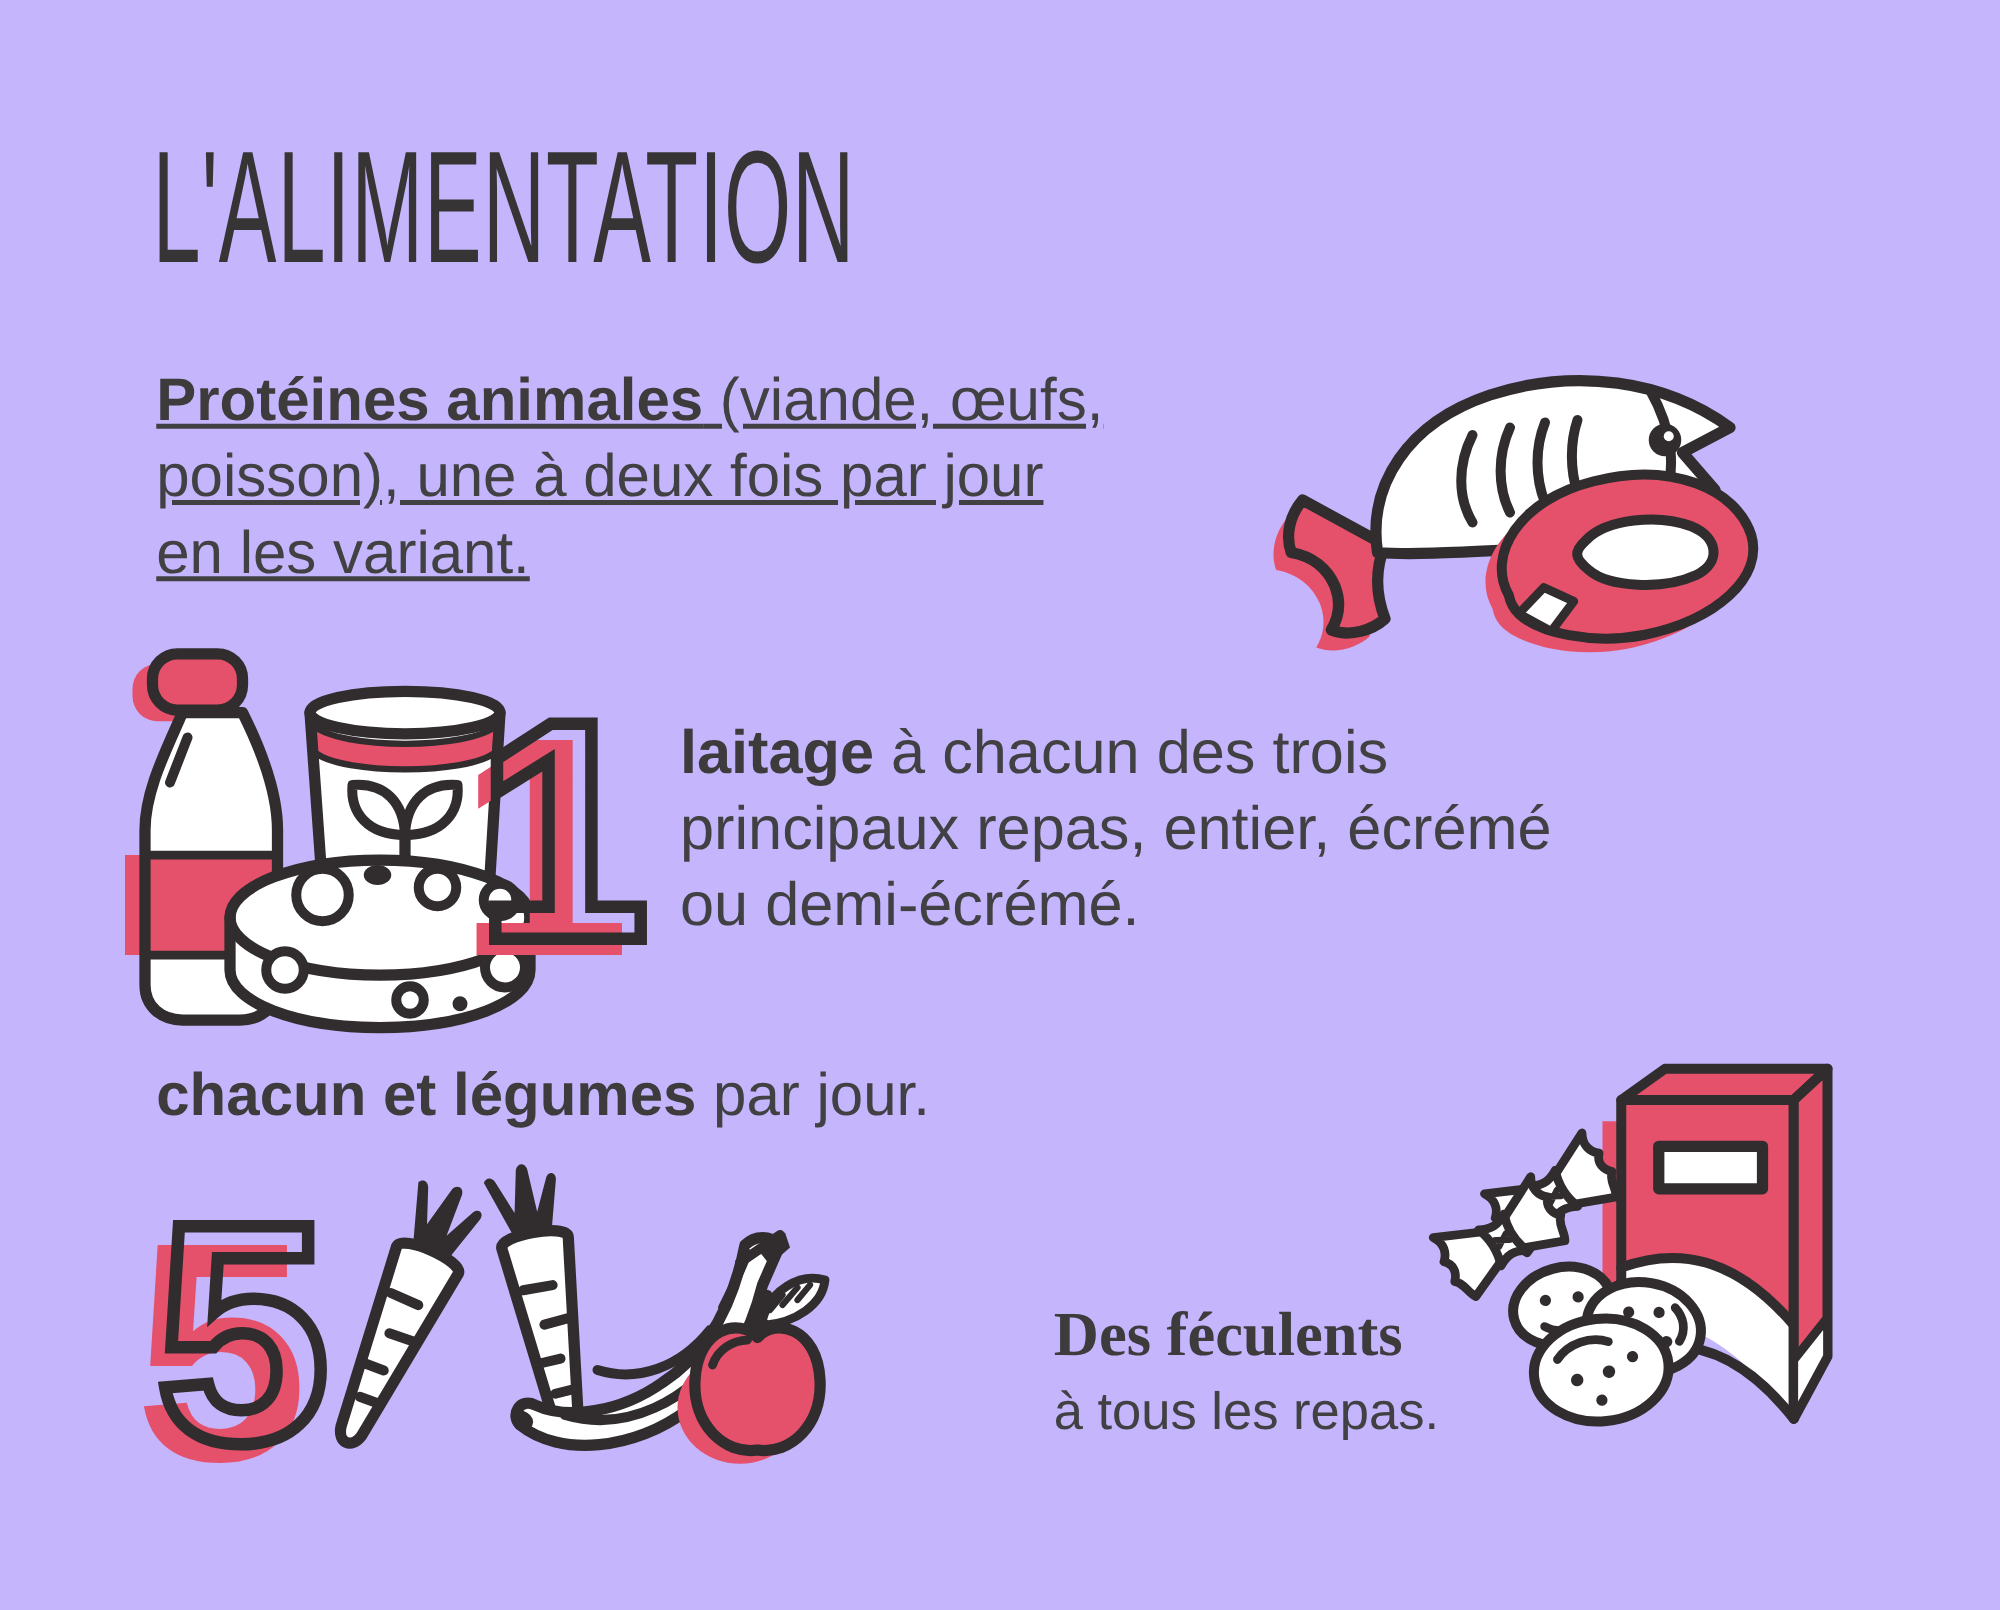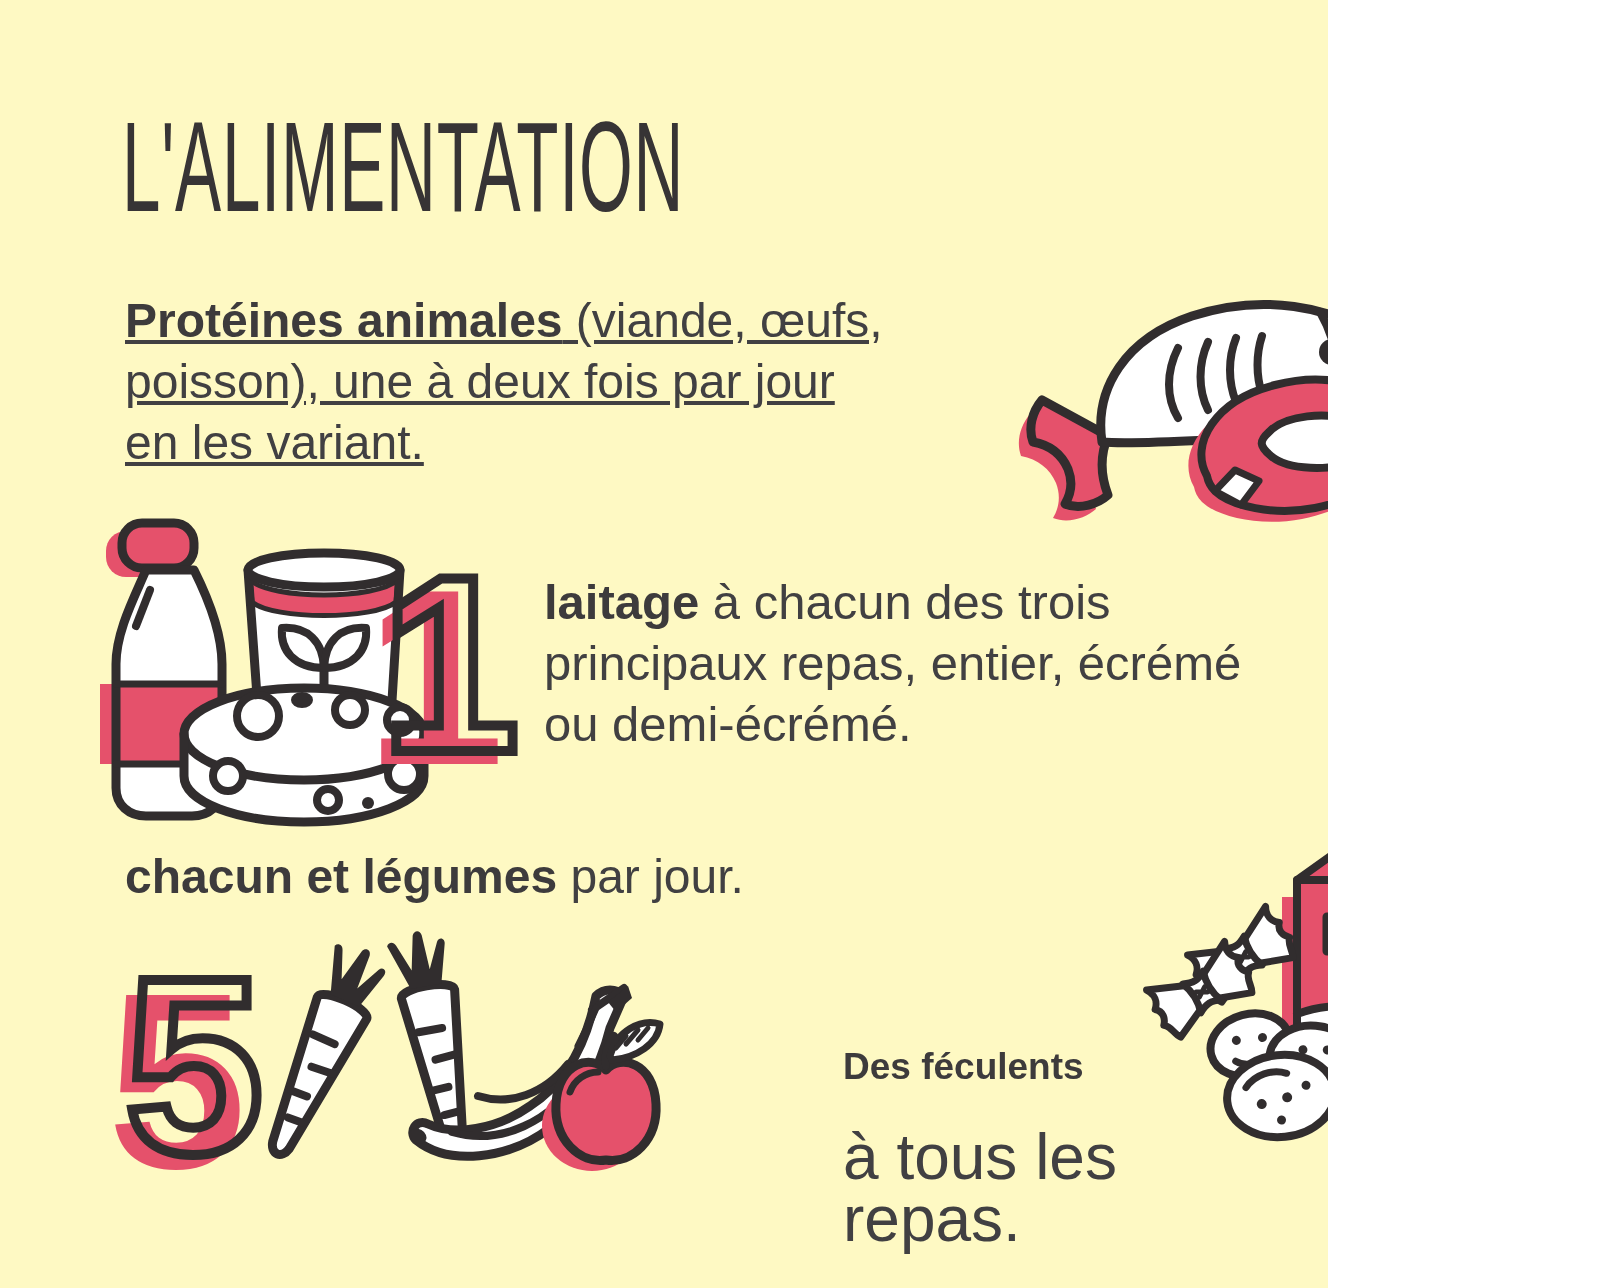--- a/index.html
+++ b/index.html
@@ -1,17 +1,17 @@
 <!DOCTYPE html>
 <html><head>
 <meta charset="utf-8">
 <style>
   html,body { margin:0; padding:0; background:#ffffff; }
   .stage {
-    position:relative; width:1328px; height:1288px; background:#fef9c3;
+    position:relative; width:1600px; height:1288px; background:#c4b5fd;
     font-family:"Liberation Sans", sans-serif; overflow:hidden;
   }
   .title {
     position:absolute; left:122px; top:94px;
     font-size:96px; font-weight:400; color:#373435;
     letter-spacing:1px; white-space:nowrap;
     transform:scale(0.72,1.33); transform-origin:0 0;
   }
   .para { position:absolute; color:#414042; font-size:48px; line-height:61px; }
   .para .b { font-weight:700; color:#3d3b3c; }
@@ -183,17 +183,17 @@
         <path class="s7" d="M-34,-12 C-24,-24 -6,-28 8,-22"></path>
         <circle class="if" cx="-20" cy="6" r="5"></circle>
         <circle class="if" cx="6" cy="2" r="5"></circle>
         <circle class="if" cx="26" cy="-8" r="4.5"></circle>
         <circle class="if" cx="-2" cy="24" r="4.5"></circle>
       </g>
     </g>
   </svg>
 
   <div class="para" style="left:843px; top:1036px; width:420px;">
-    <div class="b" style="font-size:37px; line-height:62px;">Des féculents</div>
-    <div style="font-size:64px; line-height:62px;margin-top:28px;">à tous les repas.</div>
+    <div class="b" style="font-size:50px; line-height:62px;font-family:Liberation Serif, serif;">Des féculents</div>
+    <div style="font-size:42px; line-height:62px;">à tous les repas.</div>
   </div>
 
 </div>
 
 </body></html>

